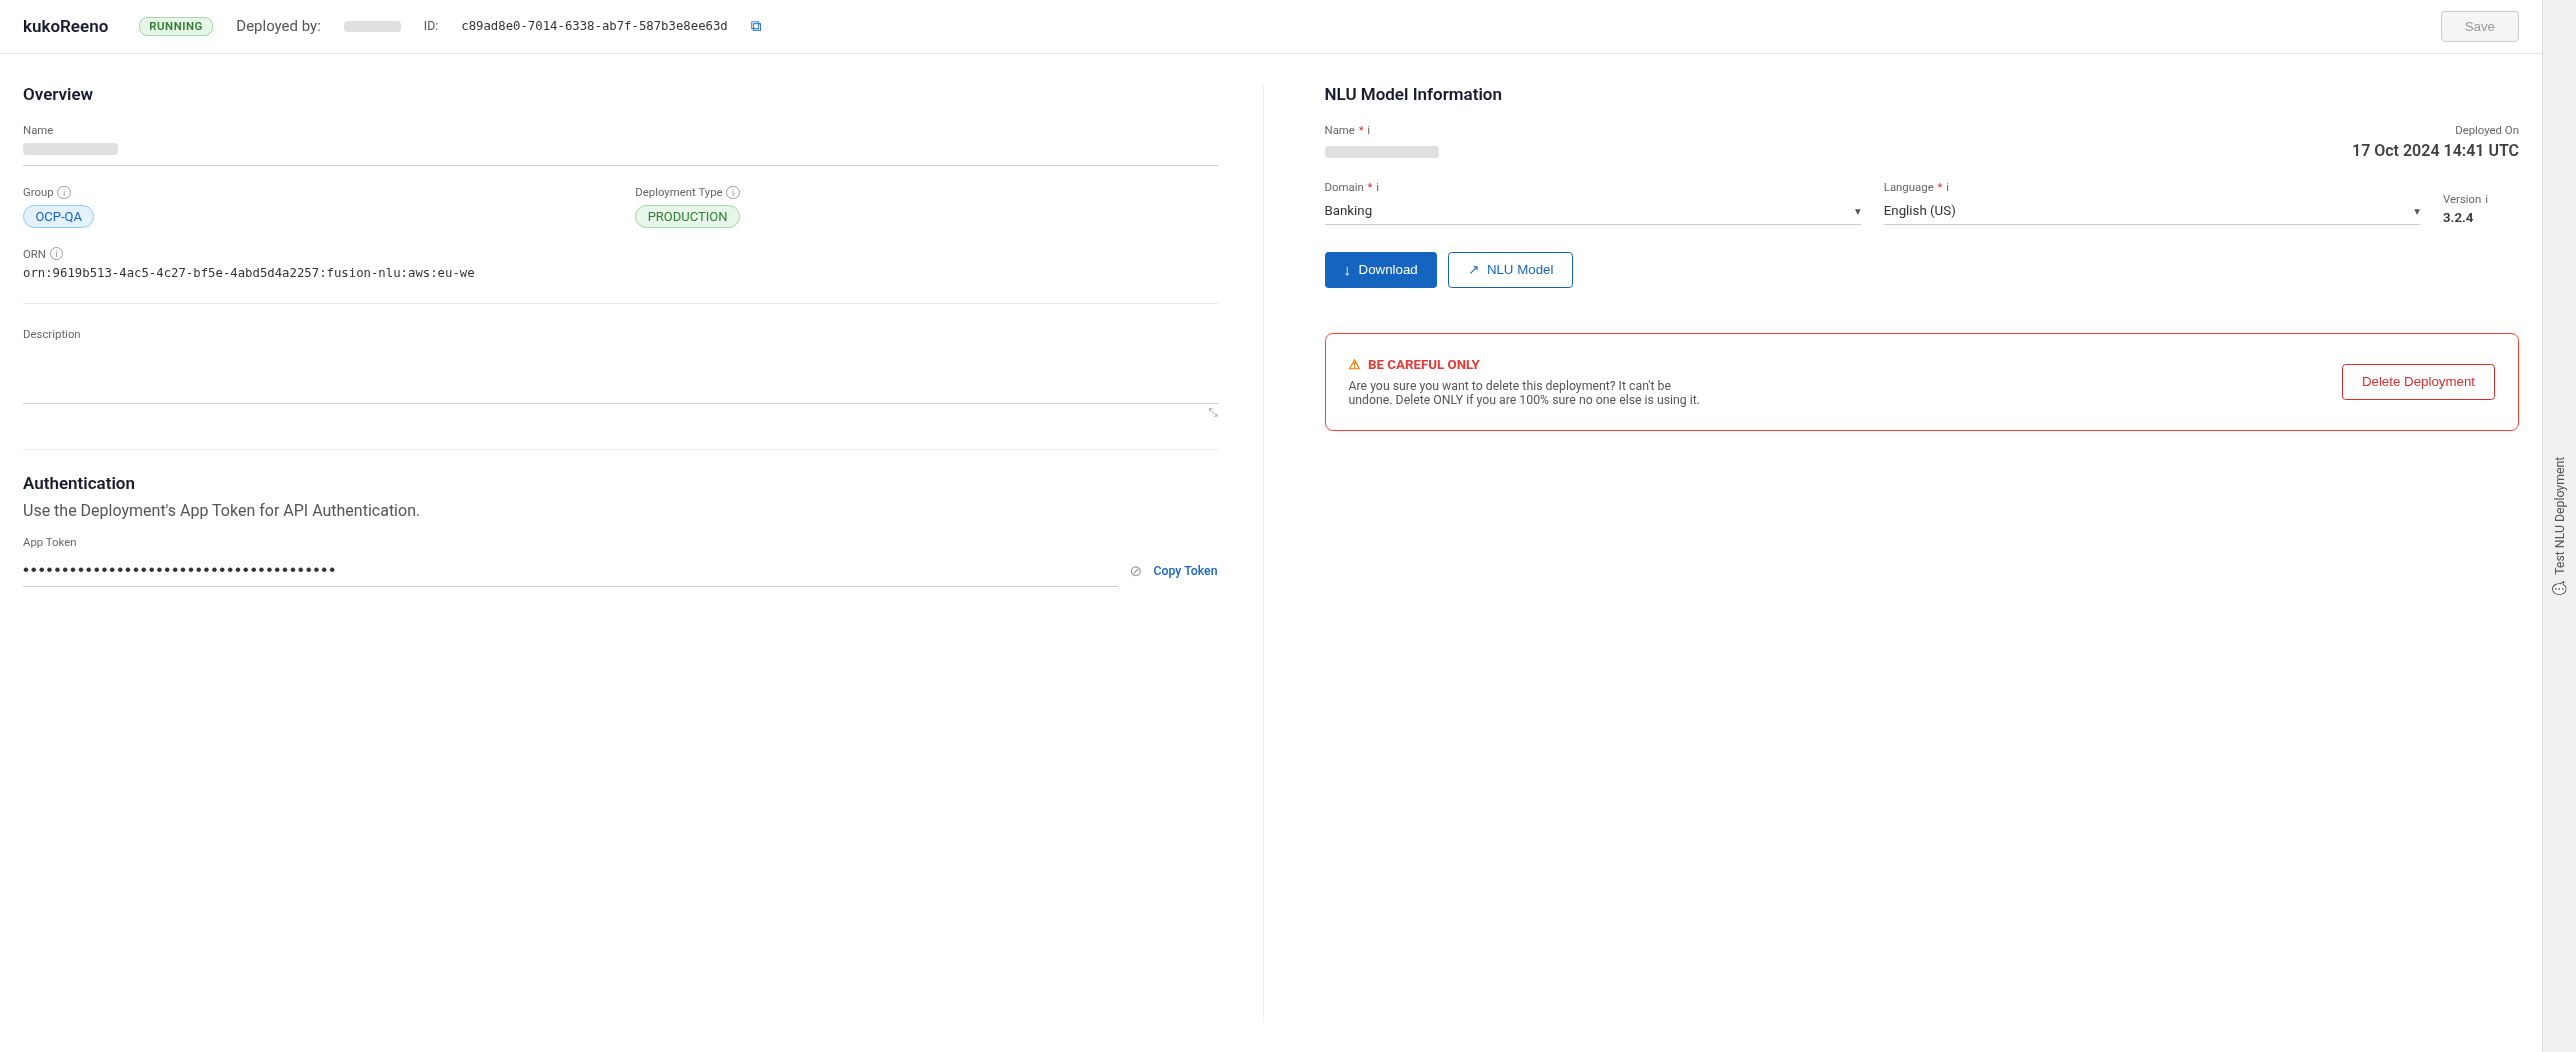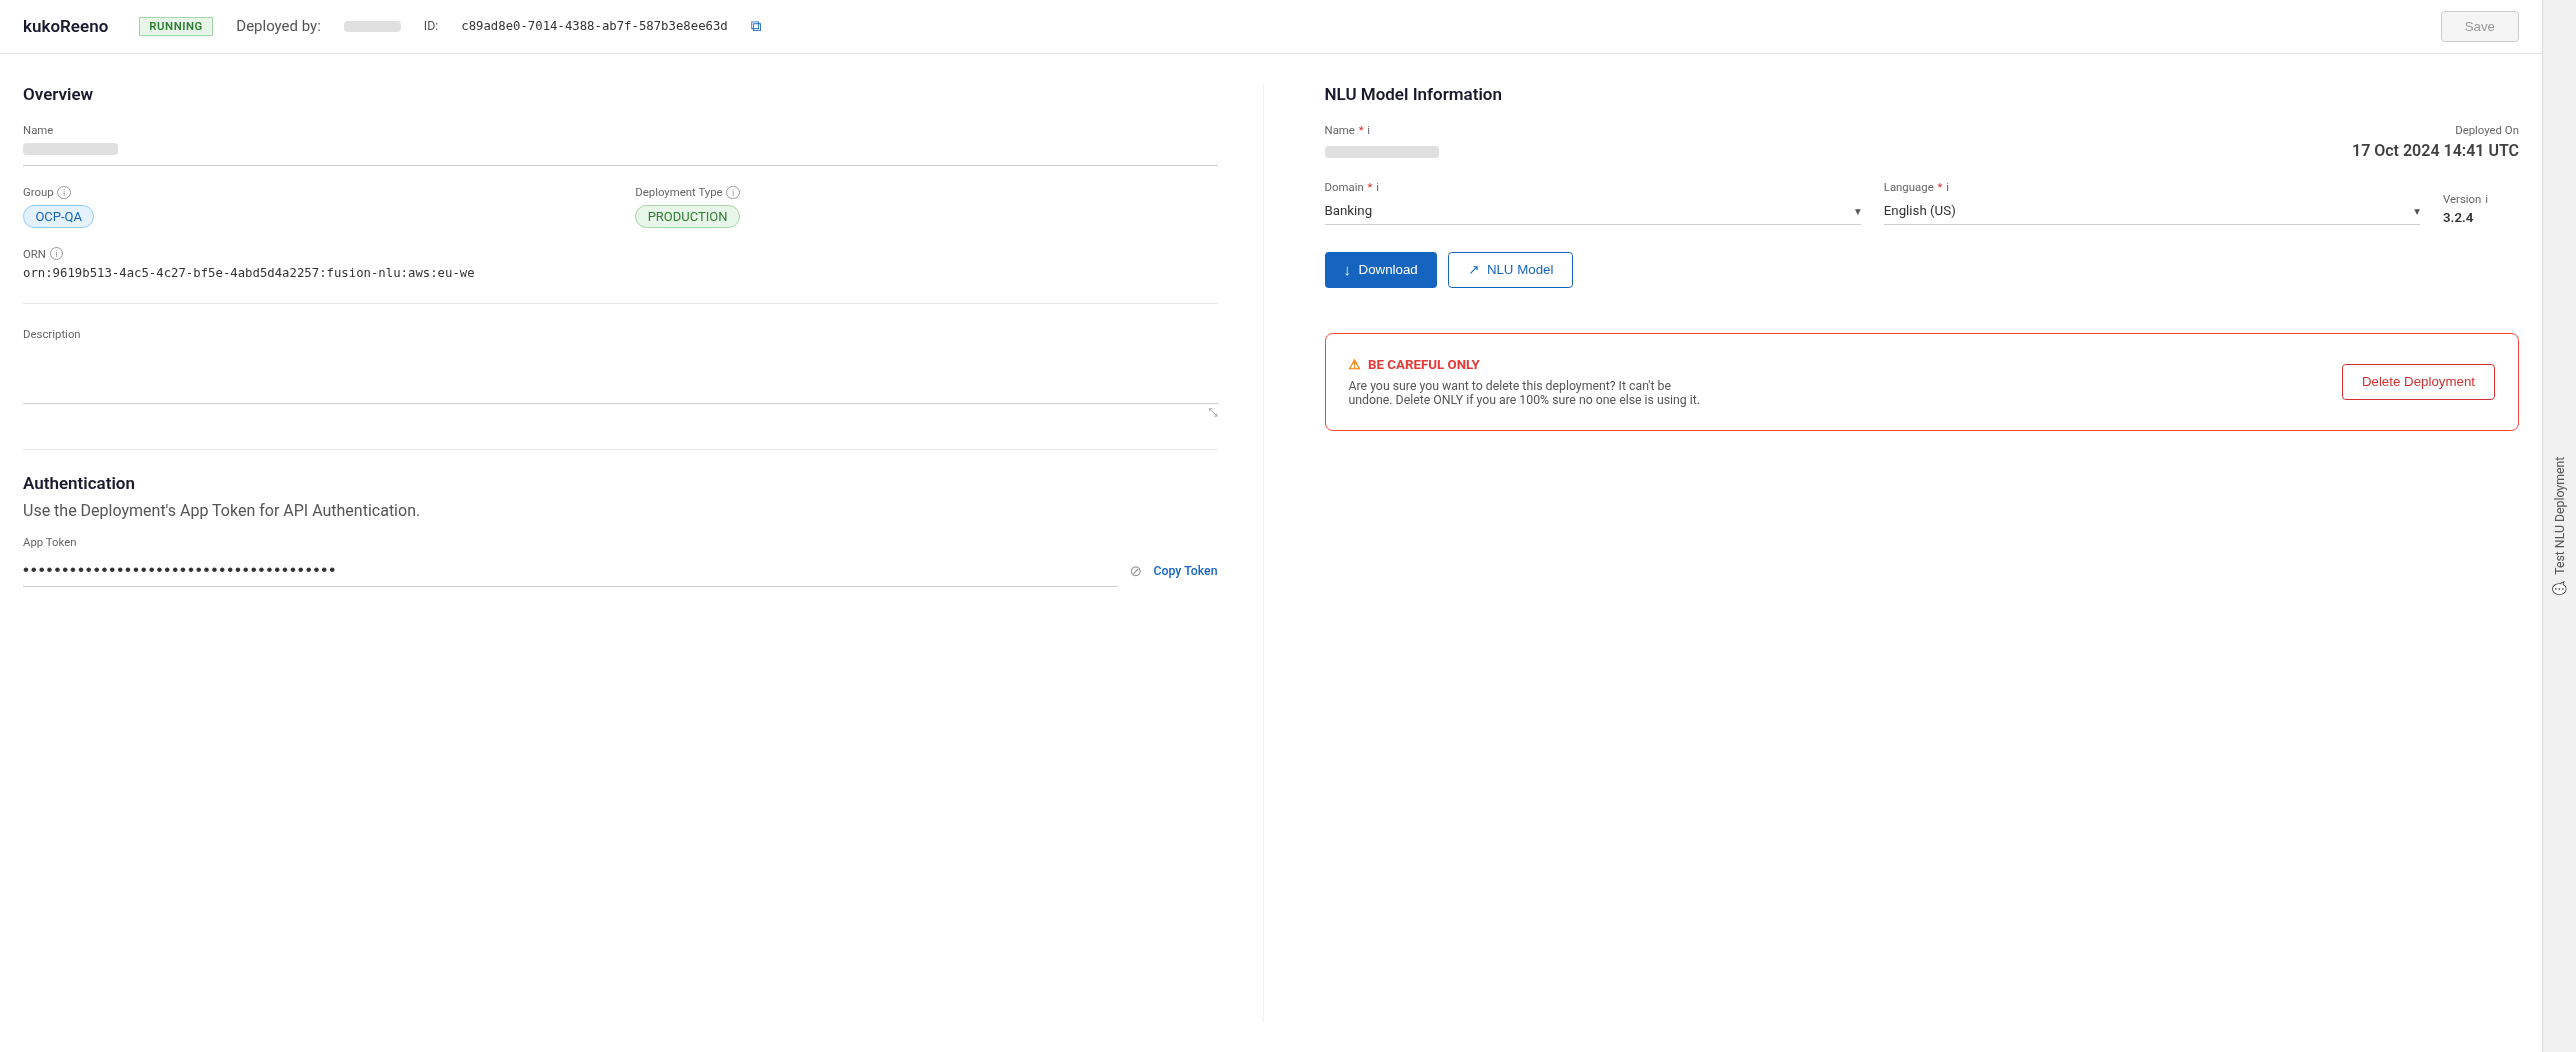--- a/index.html
+++ b/index.html
@@ -54,21 +54,21 @@
     .page-title {
       font-size: 17px;
       font-weight: 600;
       color: #1a1a2e;
       margin-right: 7.6px;
     }
     .status-badge {
       background: #e8f5e9;
       color: #2e7d32;
       border: 0.9px solid #a5d6a7;
-      border-radius: 0;
+      border-radius: 8px;
       padding: 1.9px 9.5px;
       font-size: 11.4px;
       font-weight: 600;
       letter-spacing: 0.5px;
     }
     .deployed-by {
       font-size: 15px;
       color: #555;
     }
     .deployed-by-name {
@@ -374,21 +374,21 @@
 
 <div class="page-wrapper">
   <div class="main-content">
 
     <div class="top-bar">
       <span class="page-title">kukoReeno</span>
       <span class="status-badge">RUNNING</span>
       <span class="deployed-by">Deployed by:</span>
       <span class="deployed-by-name"></span>
       <span class="id-label">ID:</span>
-      <span class="id-value">c89ad8e0-7014-4388-ab7f-587b3e8ee63d</span>
+      <span class="id-value">c89ad8e0-7014-6338-ab7f-587b3e8ee63d</span>
       <span class="copy-icon" title="Copy ID">⧉</span>
       <div class="spacer"></div>
       <button class="save-btn">Save</button>
     </div>
 
     <div class="columns">
 
       <div class="left-col">
         <div class="section-title">Overview</div>
 

